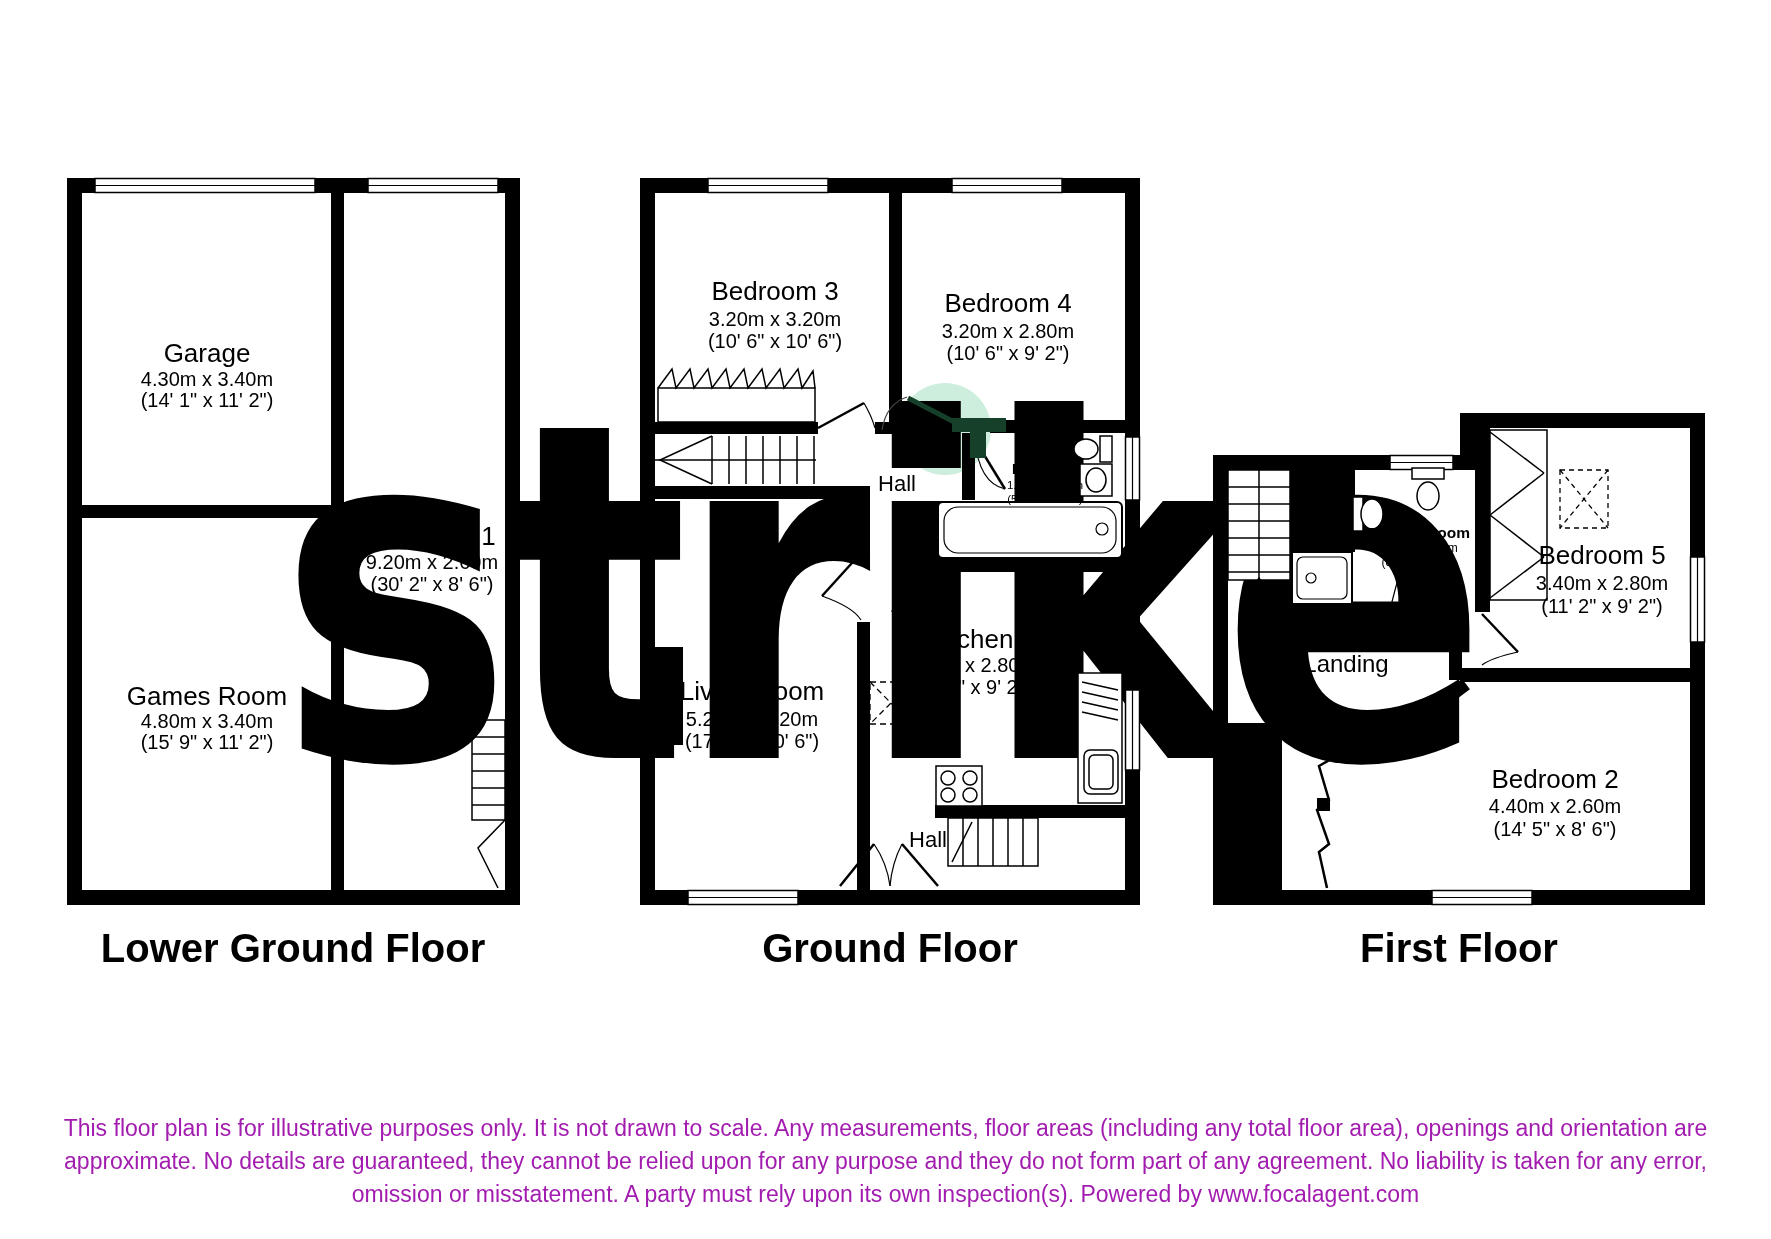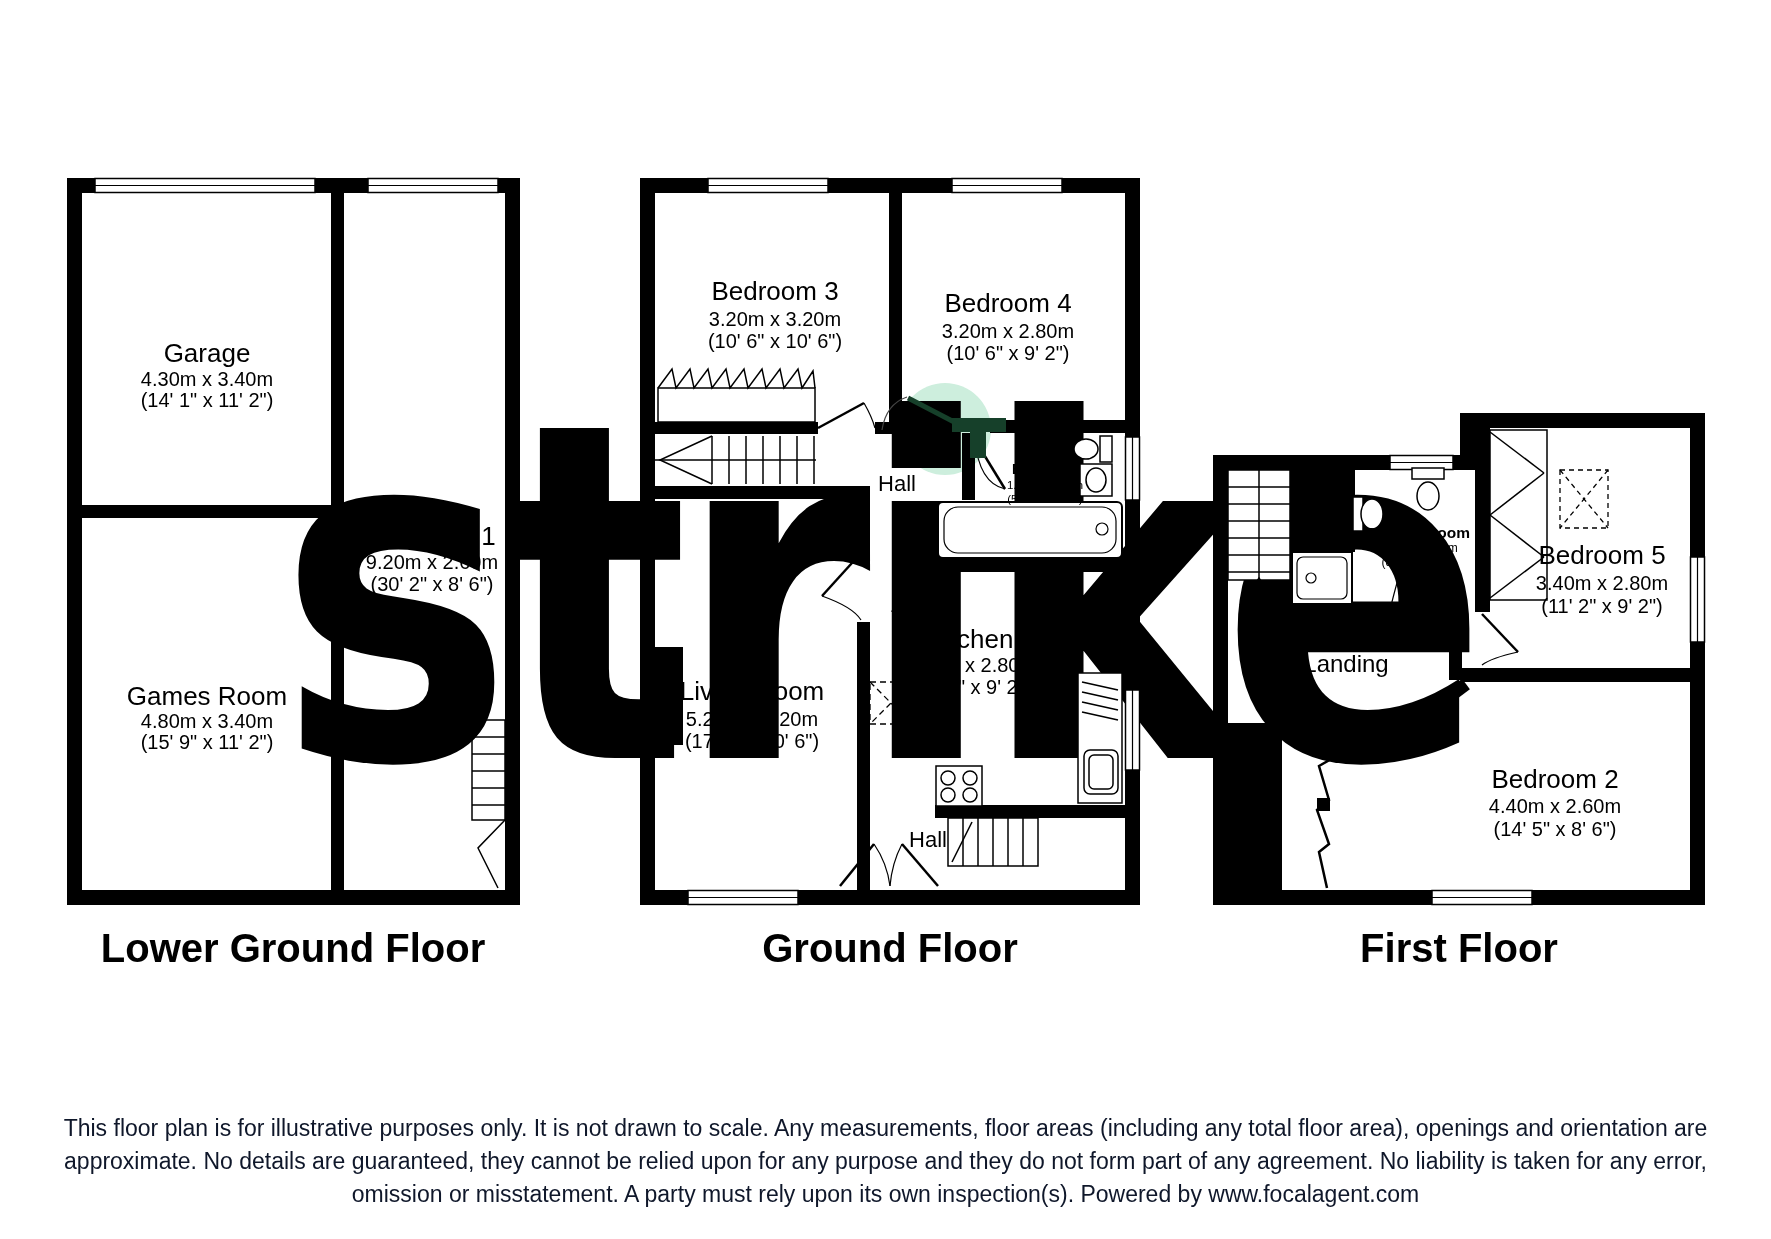--- a/index.html
+++ b/index.html
@@ -11,21 +11,21 @@
   .room-dim{font-size:20px;}
   .room-title-sm{font-size:14px;font-weight:bold;}
   .room-dim-sm{font-size:11.5px;}
   .room-title-xs{font-size:15.5px;font-weight:bold;}
   .room-dim-xs{font-size:12px;}
   .hall-label{font-size:22px;}
   .landing-label{font-size:24px;}
   .floor-title{font-size:40px;font-weight:bold;}
   .wm{font-size:470px;font-weight:bold;letter-spacing:-15px;font-family:"DejaVu Sans", sans-serif;}
   .disclaimer{position:absolute;left:20px;top:1112px;width:1731px;text-align:center;
-              font-size:23px;line-height:1.43;color:#0f172a;}
+              font-size:23px;line-height:1.43;color:#a21caf;}
 </style>
 </head>
 <body>
 
 <div class="stage">
 <svg width="1771" height="1239" viewBox="0 0 1771 1239">
 
   <g transform="translate(278,758) scale(0.84,1)">
     <text class="wm" x="0" y="0" fill="#cfcfcf">strike</text>
   </g>

